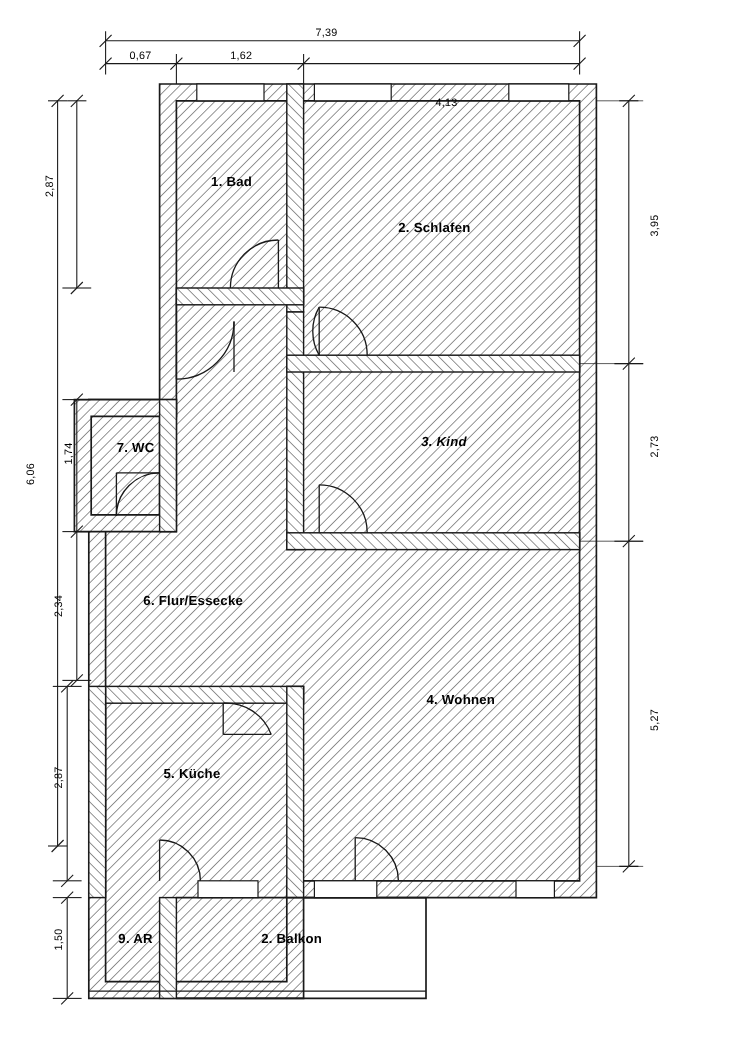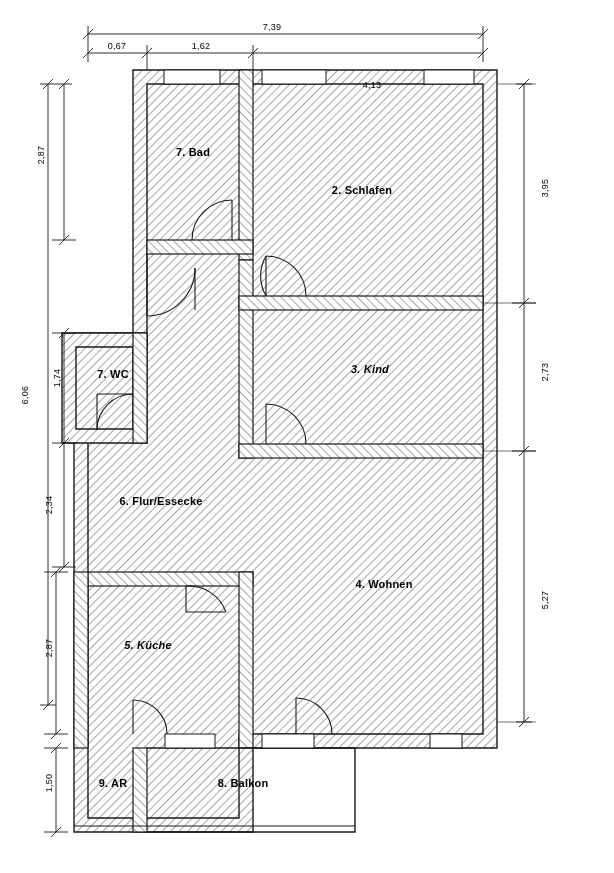--- a/index.html
+++ b/index.html
@@ -213,28 +213,28 @@
     <line x1="51" y1="739" x2="61" y2="729"></line>
 
     <line x1="56" y1="748" x2="56" y2="832"></line>
     <line x1="44" y1="748" x2="68" y2="748"></line>
     <line x1="44" y1="832" x2="68" y2="832"></line>
     <line x1="51" y1="753" x2="61" y2="743"></line>
     <line x1="51" y1="837" x2="61" y2="827"></line>
   </g>
 </svg>
 
-<div class="room-label" style="left:193px; top:152px;">7. Bad</div>
+<div class="room-label" style="left:193px; top:152px;">1. Bad</div>
 <div class="room-label" style="left:362px; top:190px;">2. Schlafen</div>
 <div class="room-label" style="left:370px; top:369px;font-style:italic;">3. Kind</div>
 <div class="room-label" style="left:384px; top:584px;">4. Wohnen</div>
-<div class="room-label" style="left:148px; top:645px;font-style:italic;">5. Küche</div>
+<div class="room-label" style="left:160px; top:645px;">5. Küche</div>
 <div class="room-label" style="left:161px; top:501px;">6. Flur/Essecke</div>
 <div class="room-label" style="left:113px; top:374px;">7. WC</div>
-<div class="room-label" style="left:243px; top:783px;">8. Balkon</div>
+<div class="room-label" style="left:243px; top:783px;">2. Balkon</div>
 <div class="room-label" style="left:113px; top:783px;">9. AR</div>
 
 <div class="dim-label" style="left:272px; top:27px;">7,39</div>
 <div class="dim-label" style="left:117px; top:46px;">0,67</div>
 <div class="dim-label" style="left:201px; top:46px;">1,62</div>
 <div class="dim-label" style="left:372px; top:46px;margin-top:39px;">4,13</div>
 
 <div class="dim-label vert" style="left:545px; top:188px;">3,95</div>
 <div class="dim-label vert" style="left:545px; top:372px;">2,73</div>
 <div class="dim-label vert" style="left:545px; top:600px;">5,27</div>

